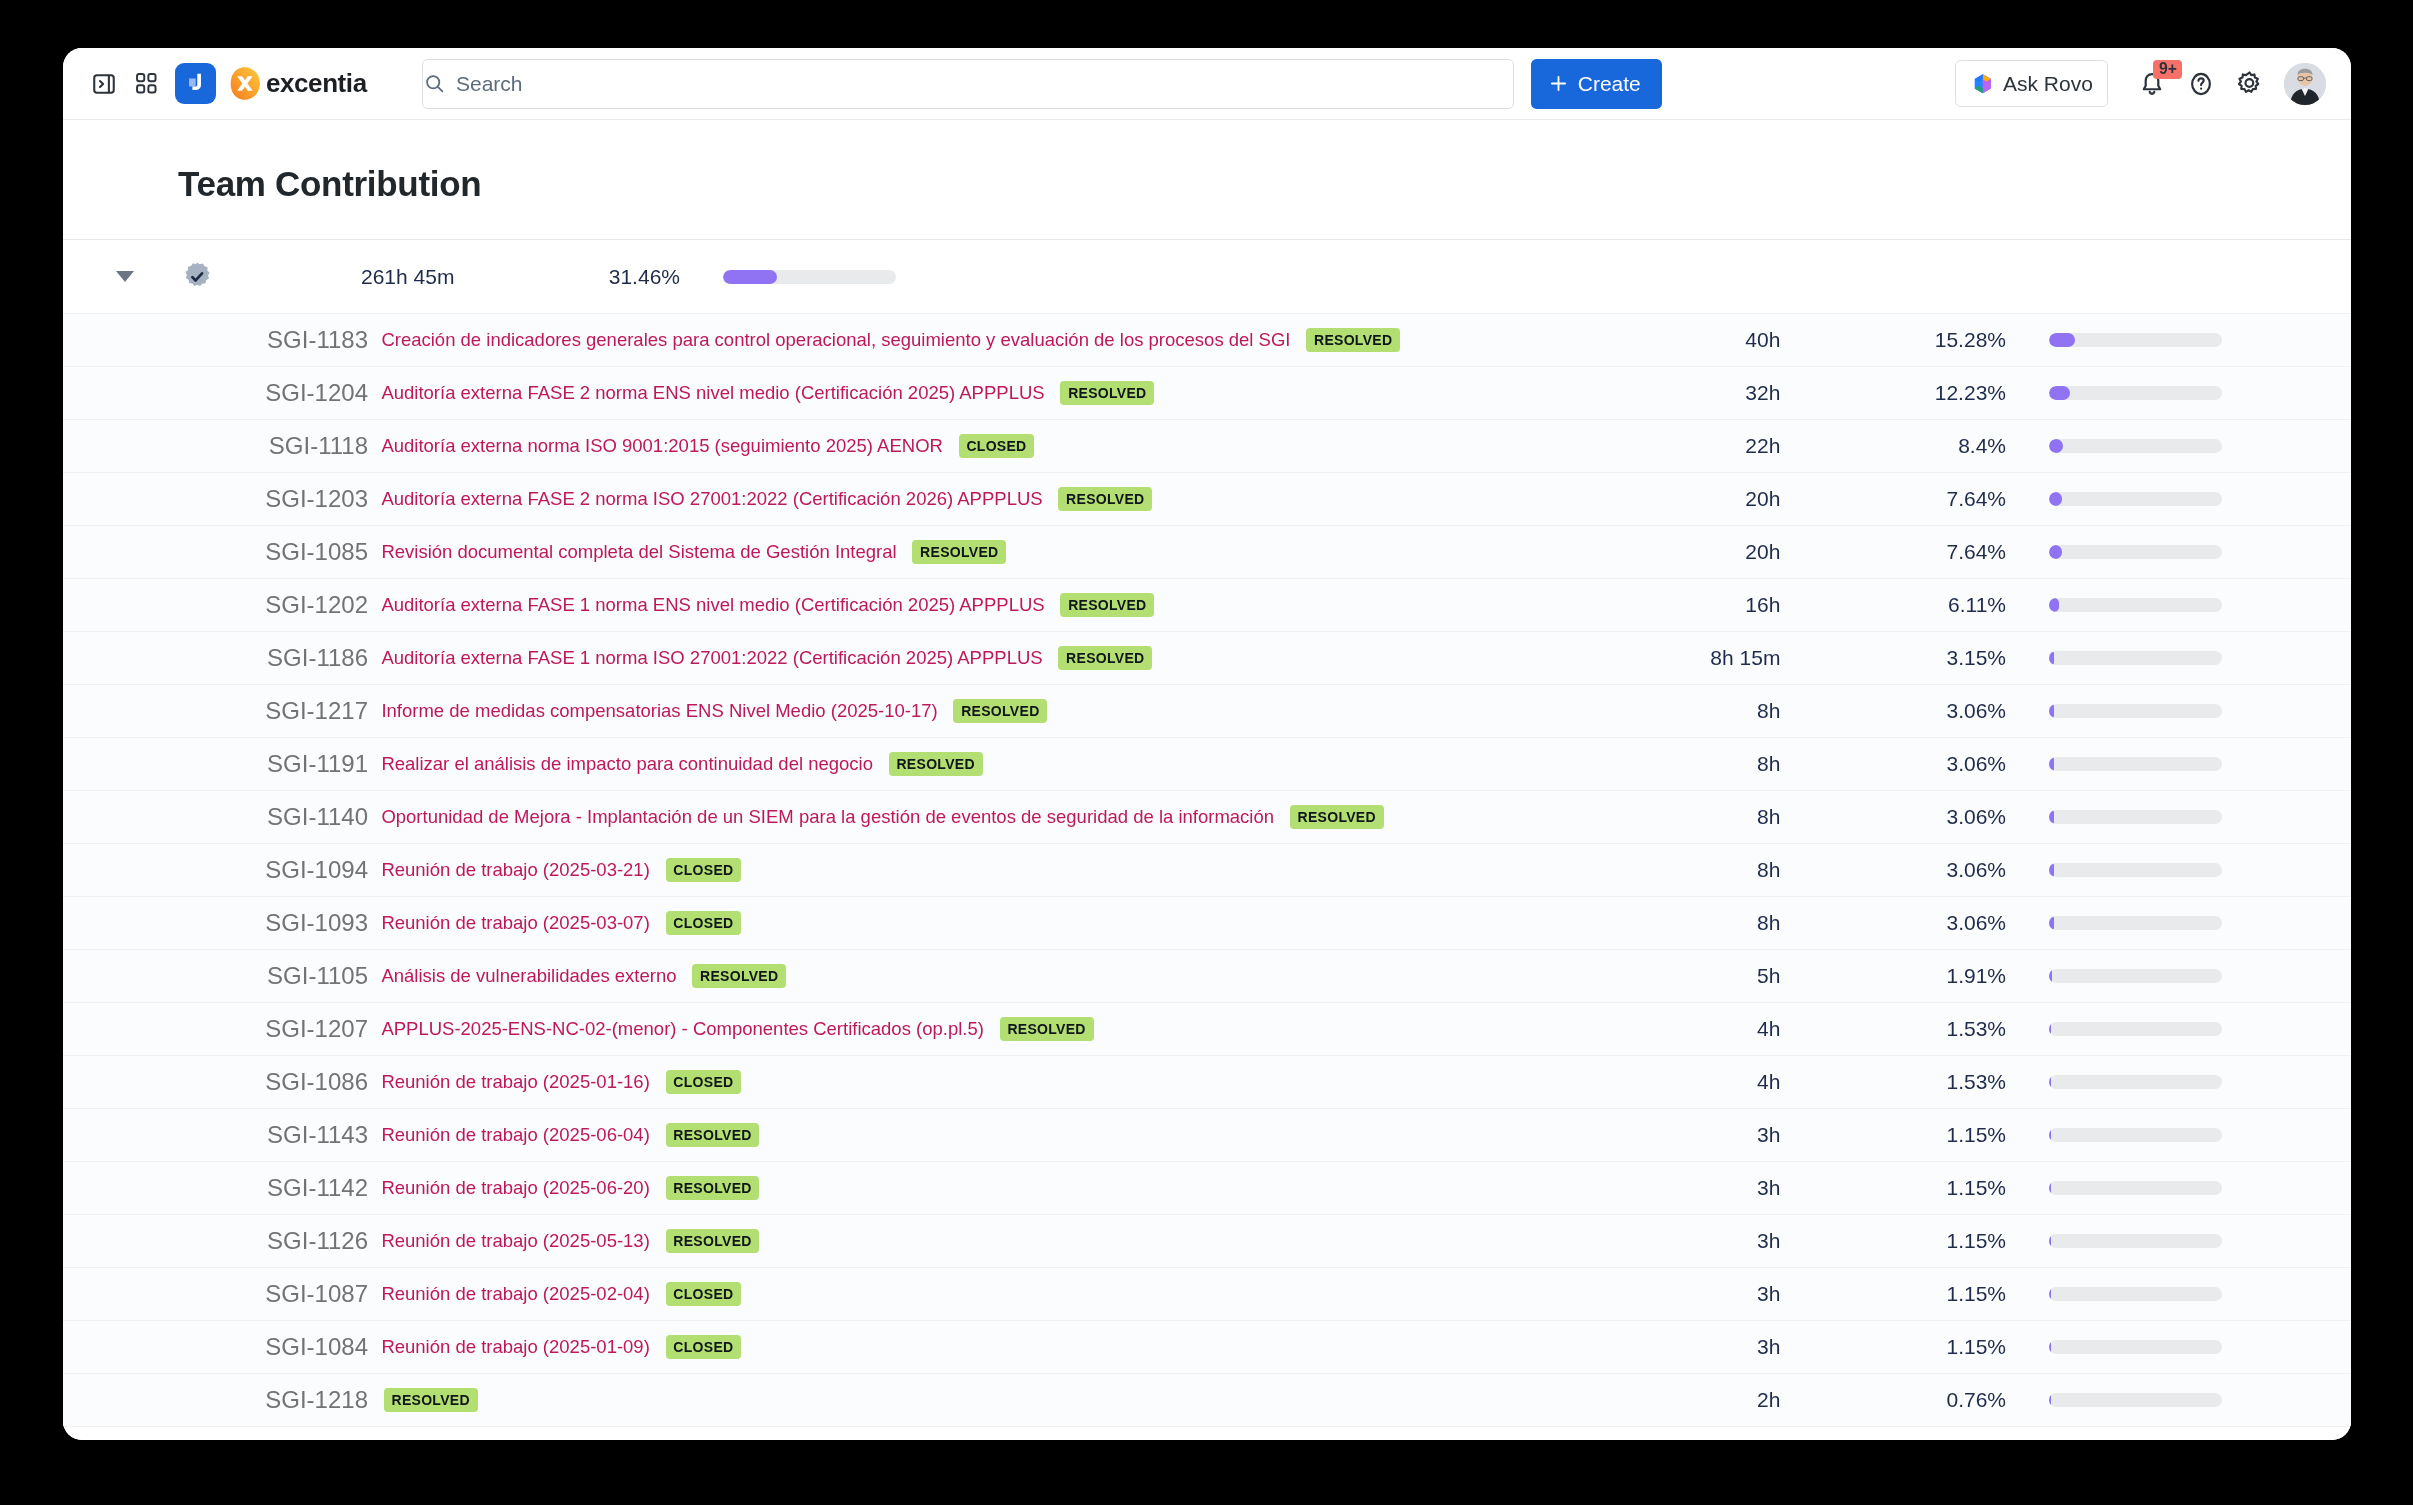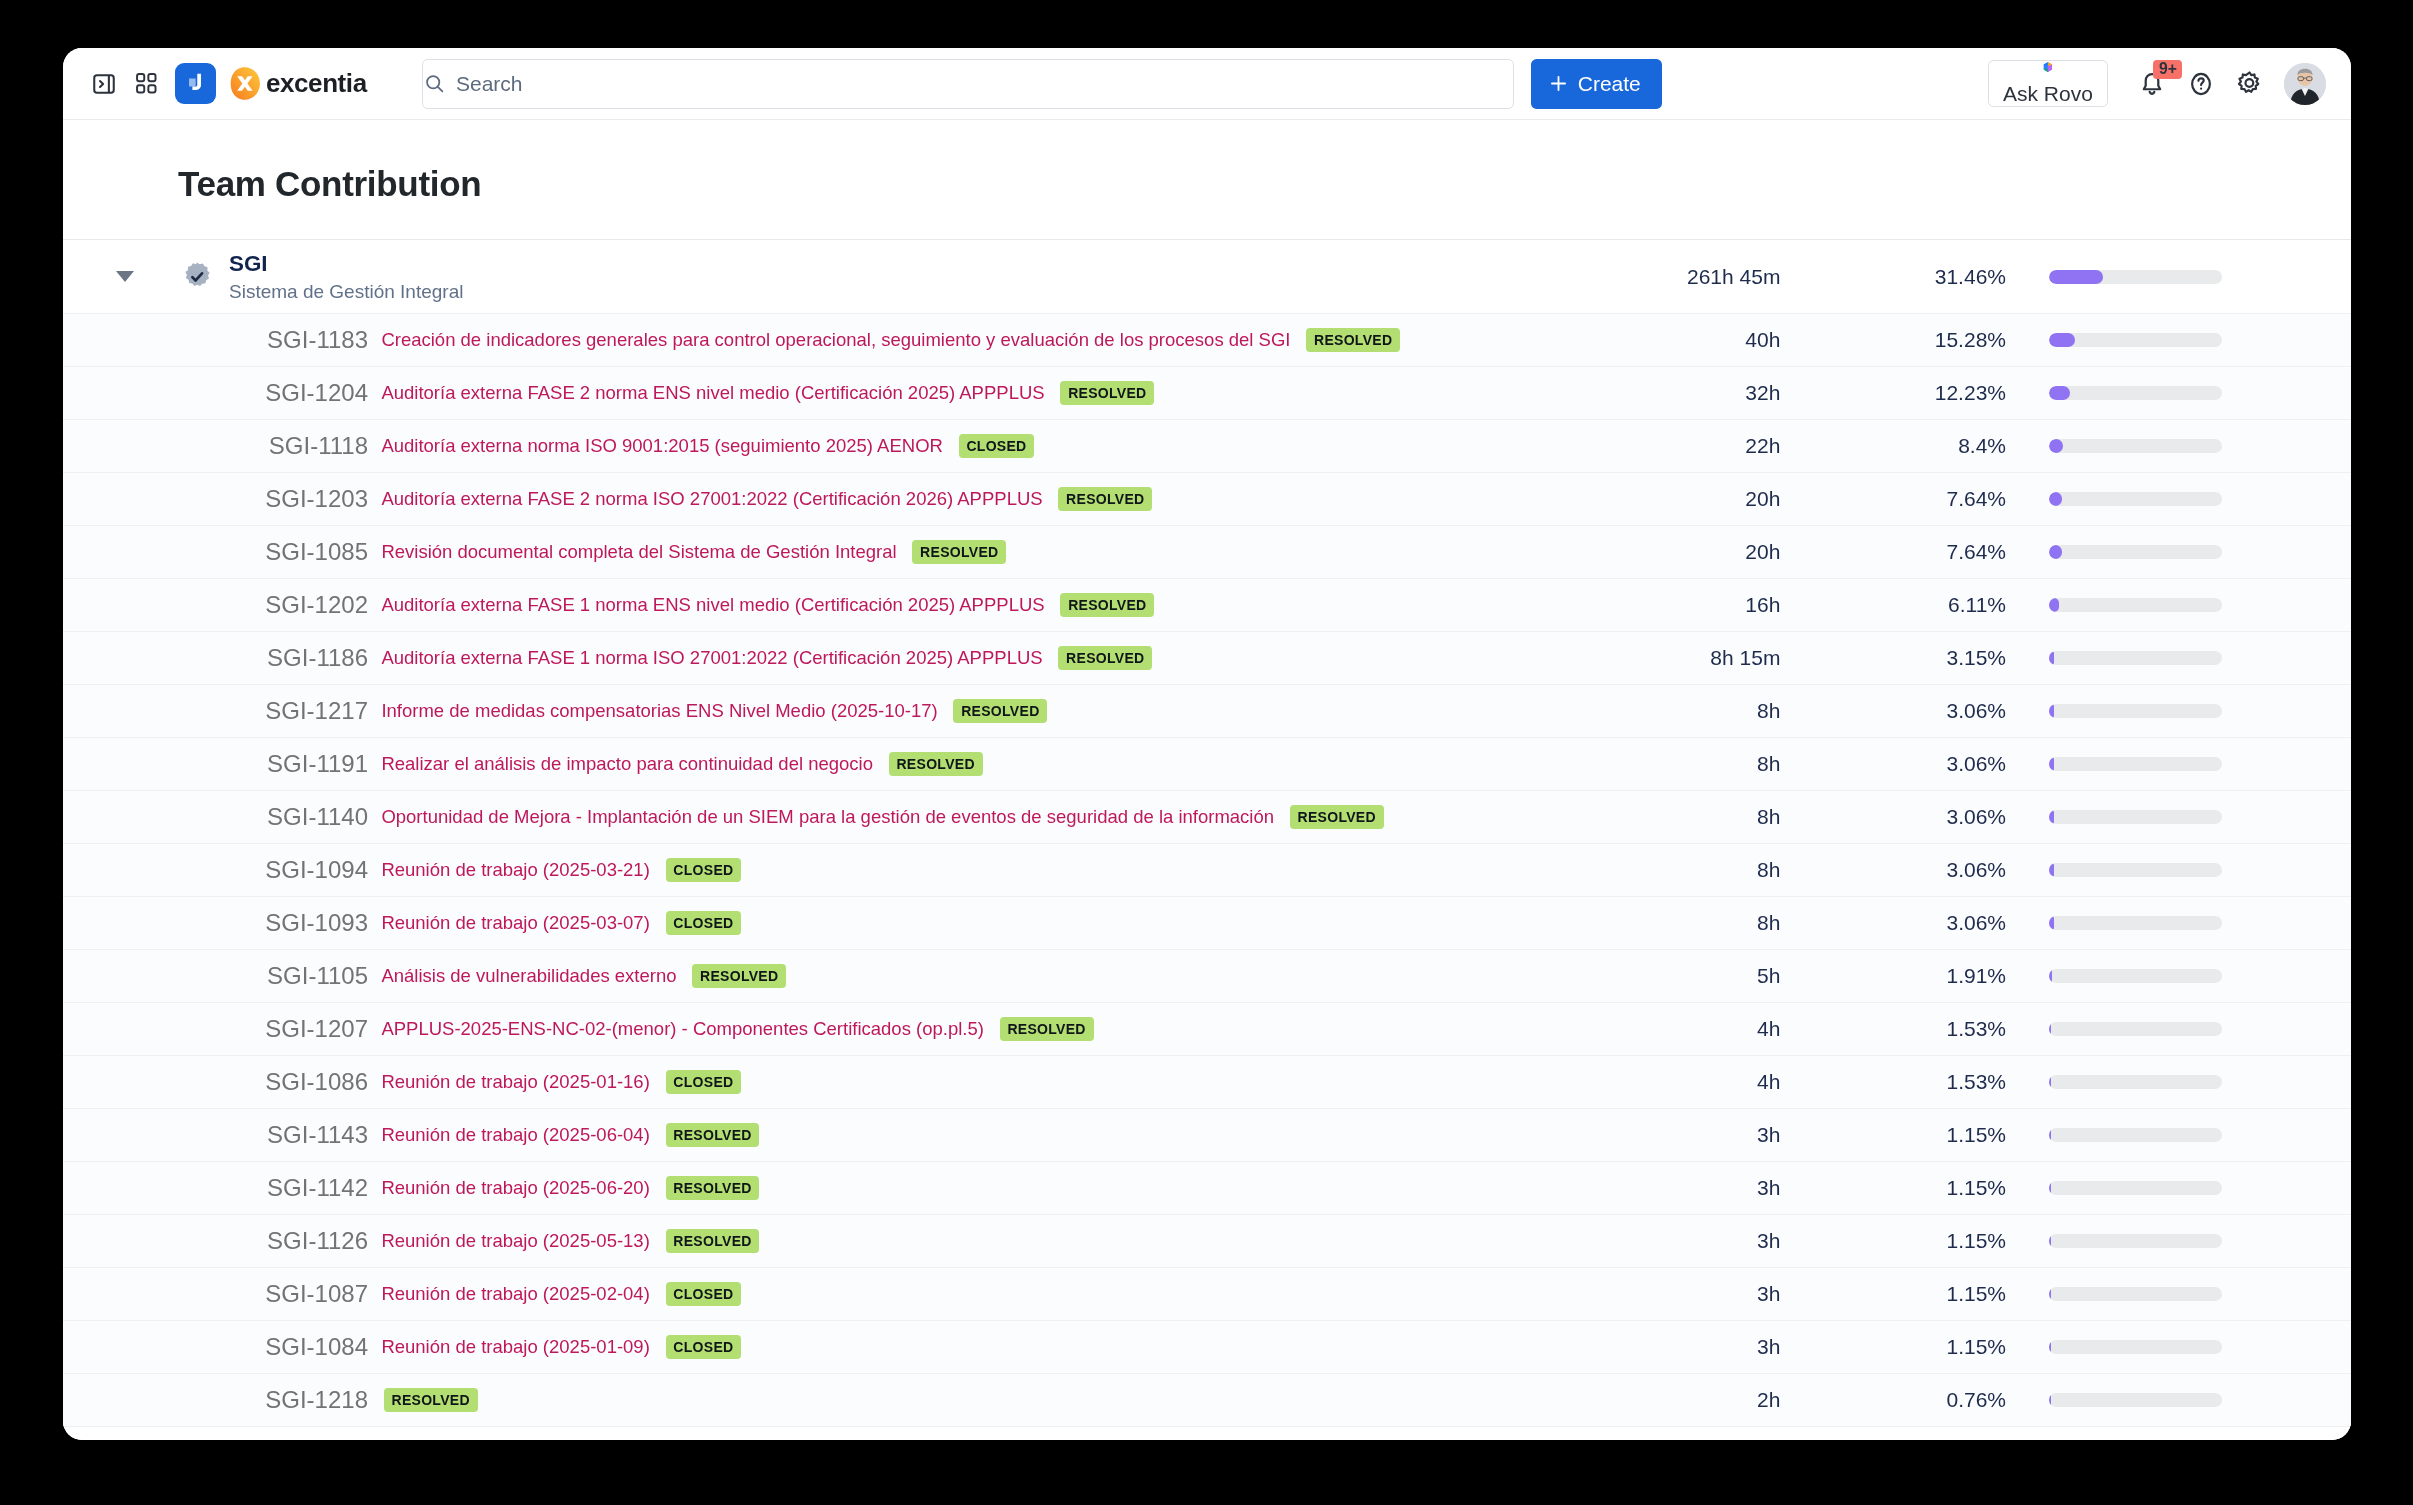--- a/index.html
+++ b/index.html
@@ -101,21 +101,20 @@
   }
   #ask-rovo {
     display:flex; align-items:center; gap:9px;
     border: 1.1px solid #dcdfe4;
     border-radius: 5.6px;
     height: 47px;
     padding: 0 14.5px;
     margin-right: 19px;
     background:#fff;
     cursor: pointer;
-    flex-direction: column;
   }
   #ask-rovo .lbl { font-size: 21px; color: #2c333d; }
   .icon-slot {
     width: 49px; height: 49px;
     display:flex; align-items:center; justify-content:center;
     position: relative;
     border-radius: 50%;
   }
   #notif-badge {
     position: absolute;
@@ -407,26 +406,20 @@
       <div class="row group-row">
         <div class="c-toggle">
           <span class="tri-down"></span>
         </div>
         <div class="c-icon">
           <svg width="32" height="32" viewBox="0 0 40 40">
             <path d="M20 2 l3.4 2.1 3.9-0.9 2.1 3.4 3.8 1.3 -0.3 4 2.9 2.8 -2 3.5 1.2 3.8 -3.5 2 -1 3.9 -4 0.4 -2.6 3.1 -3.6-1.7 -3.7 1.5 -2.4-3.2 -4-0.6 -0.8-3.9 -3.4-2.2 1.4-3.8 -1.8-3.6 3.1-2.6 0-4.0 3.9-1.1 2.3-3.3 3.8 1.1 Z" fill="#a6b1c2"></path>
             <path d="M14.2 20.2 L18.3 24.3 L26.3 15.4" fill="none" stroke="#1e2b45" stroke-width="3.4" stroke-linecap="round" stroke-linejoin="round"></path>
           </svg>
         </div>
-        <div class="c-main">
-          <div>
-            <div class="group-name">SGI</div>
-            <div class="group-sub">Sistema de Gestión Integral</div>
-          </div>
-        </div>
         <div class="c-hours">261h 45m</div>
         <div class="c-pct">31.46%</div>
         <div class="c-bar">
           <div class="bar-track grp">
             <div class="bar-fill" style="width: 31.46%;"></div>
           </div>
         </div>
       </div>
 
     <div class="row issue-row">

